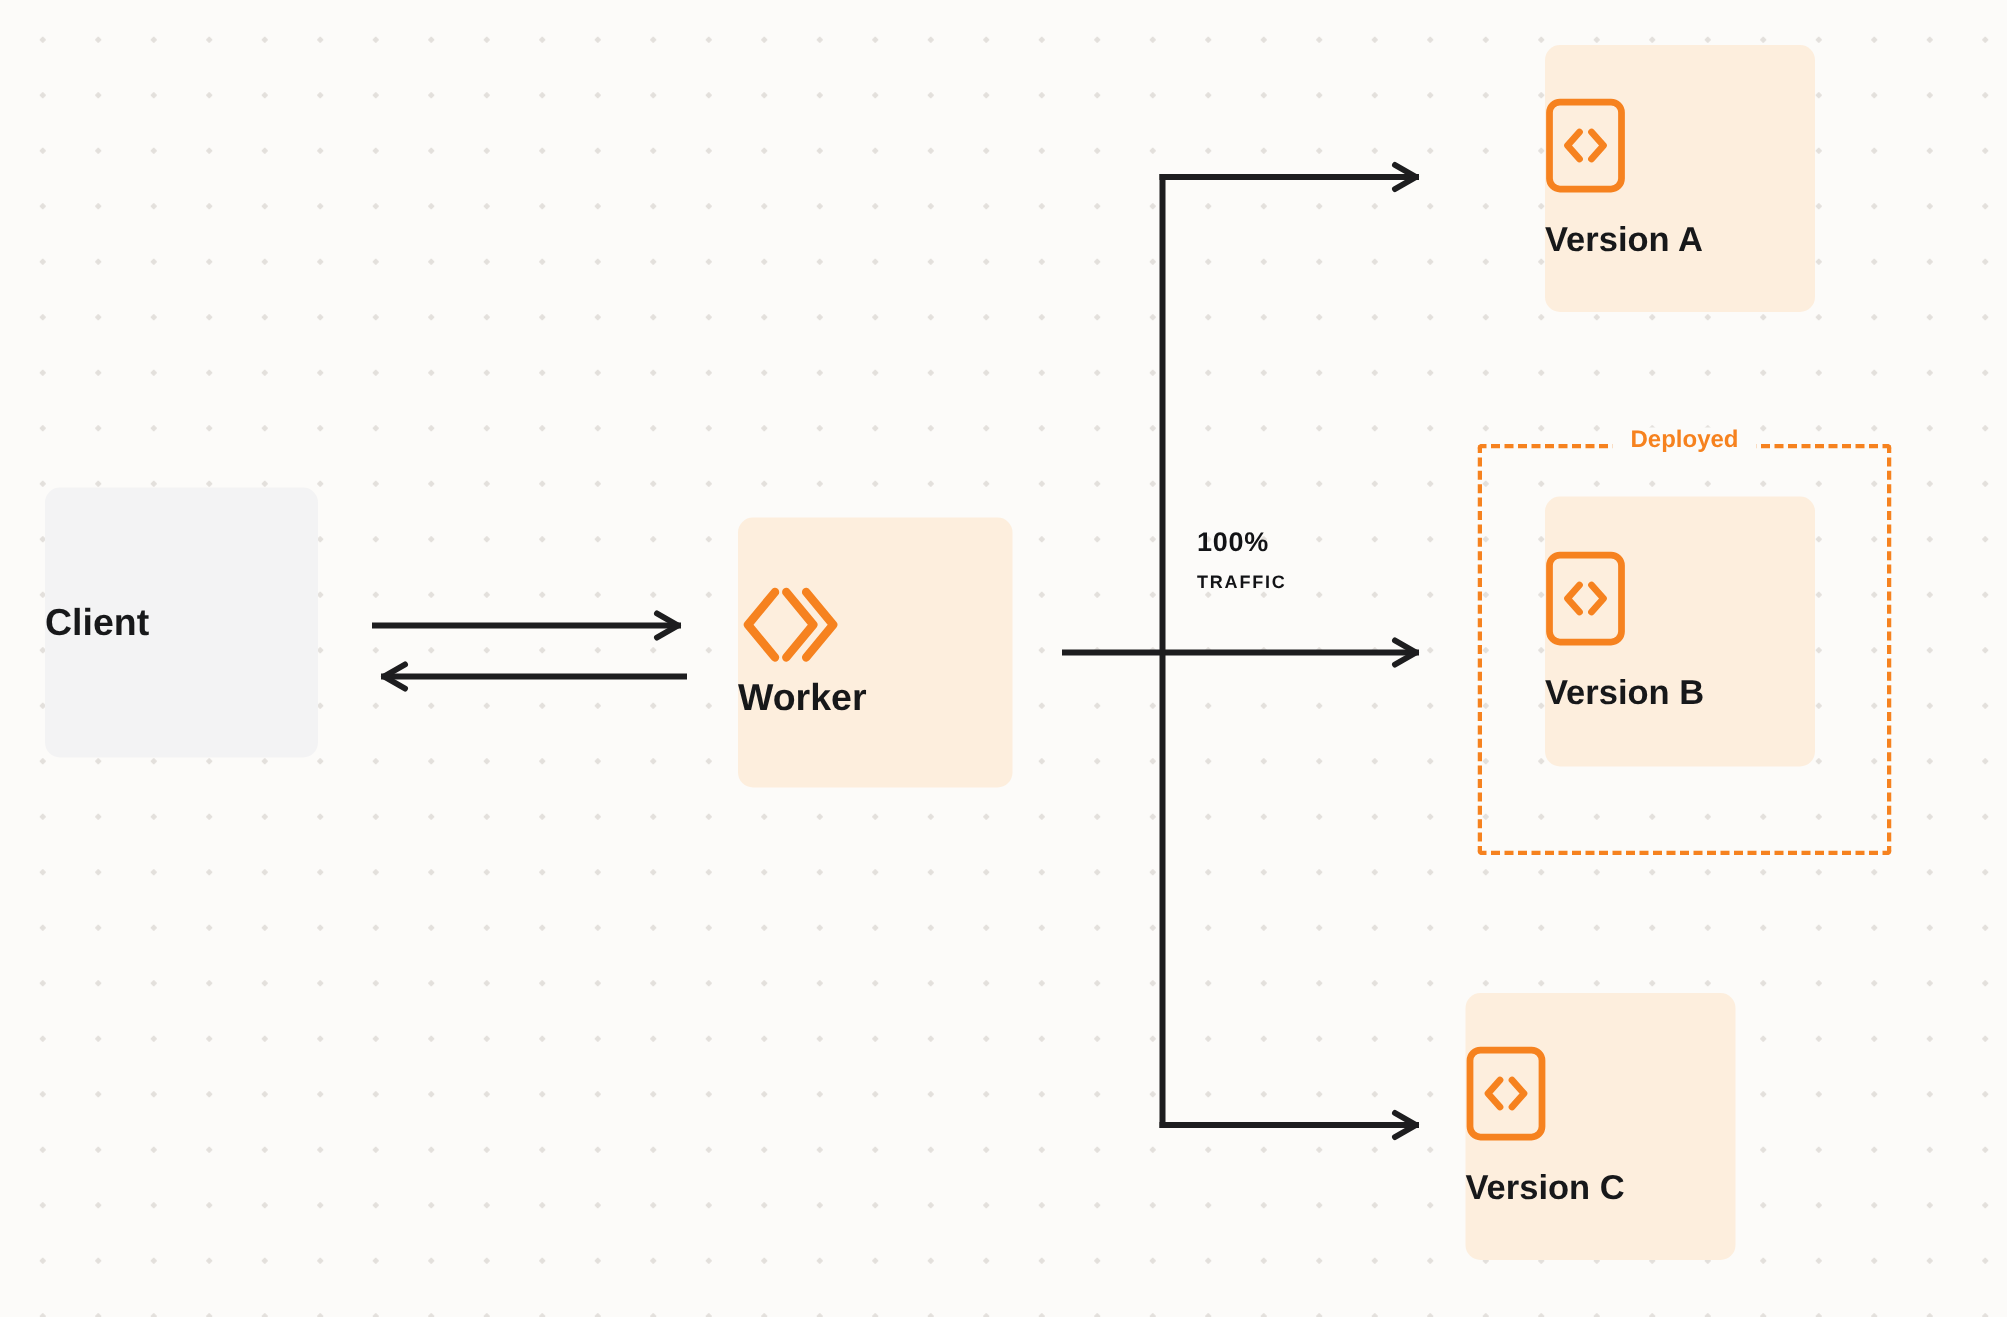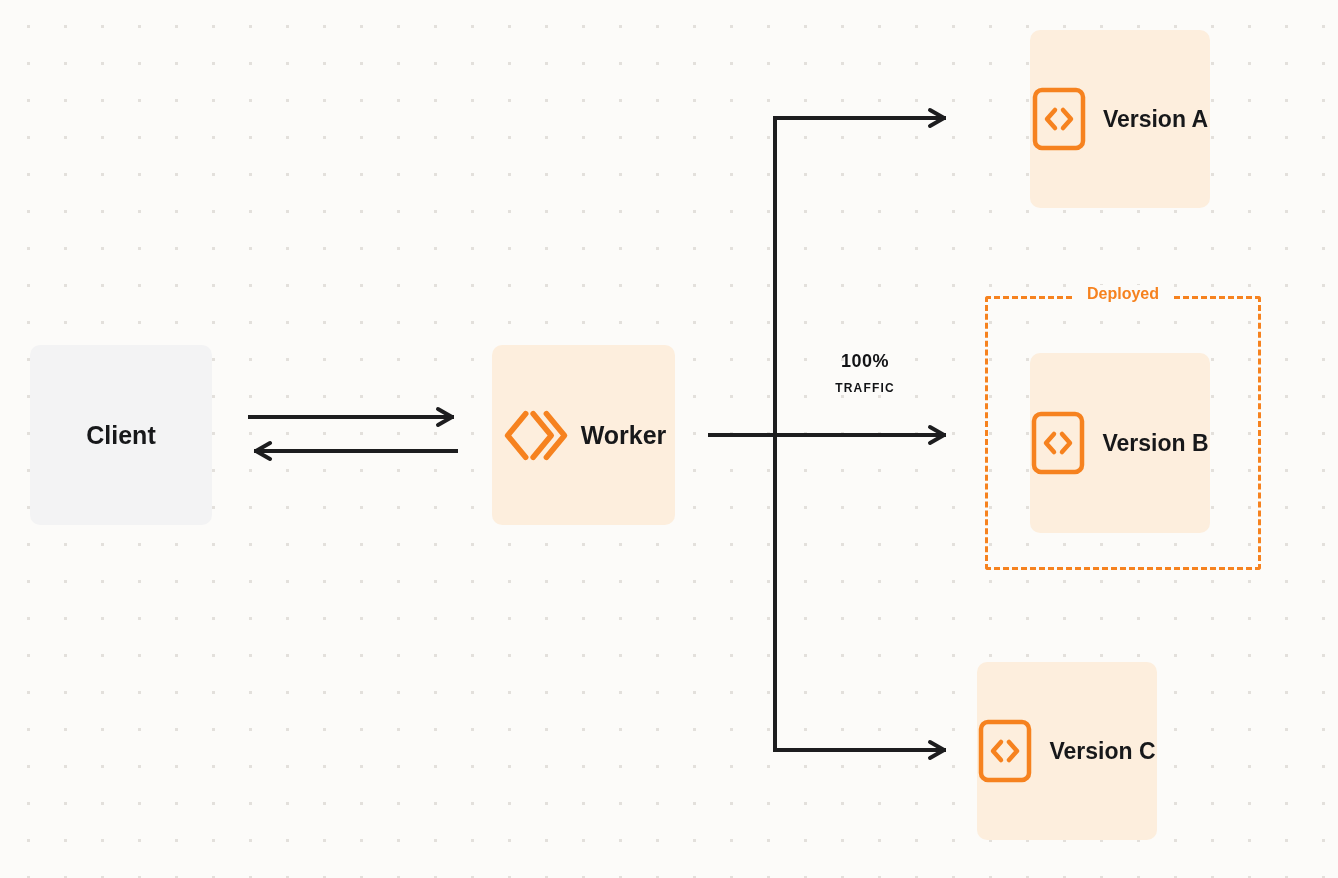--- a/index.html
+++ b/index.html
@@ -21,26 +21,27 @@
     position: absolute;
     left: 0; top: 0;
     width: 1338px;
     height: 878px;
     pointer-events: none;
   }
   .box {
     position: absolute;
     border-radius: 10px;
     display: flex;
-    align-items: center;
+    flex-direction: column;
+    align-items: flex-start;
     justify-content: center;
     box-sizing: border-box;
   }
   .client-box {
-    left: 30px; top: 345px;
+    left: 30px; top: 325px;
     width: 182px; height: 180px;
     background: #f3f3f4;
   }
   .client-box .node-label {
     font-size: 25px;
     font-weight: bold;
     color: #17181a;
   }
   .worker-box {
     left: 492px; top: 345px;
@@ -52,32 +53,32 @@
     font-size: 25px;
     font-weight: bold;
     color: #17181a;
   }
   .version-card {
     width: 180px;
     background: #fdeedd;
     gap: 17px;
   }
   .version-a { left: 1030px; top: 30px;  height: 178px; }
-  .version-b { left: 1030px; top: 353px; height: 180px; }
+  .version-b { left: 1030px; top: 331px; height: 180px; }
   .version-c { left: 977px; top: 662px; height: 178px; }
   .version-card .node-label {
     font-size: 23px;
     font-weight: bold;
     color: #17181a;
   }
   .traffic-label {
     position: absolute;
     left: 798px; top: 351px;
     width: 134px;
-    text-align: center;
+    text-align: left;
     color: #121316;
     pointer-events: none;
   }
   .traffic-label .t1 {
     font-size: 18px;
     font-weight: bold;
     letter-spacing: 0.5px;
   }
   .traffic-label .t2 {
     margin-top: 9px;

